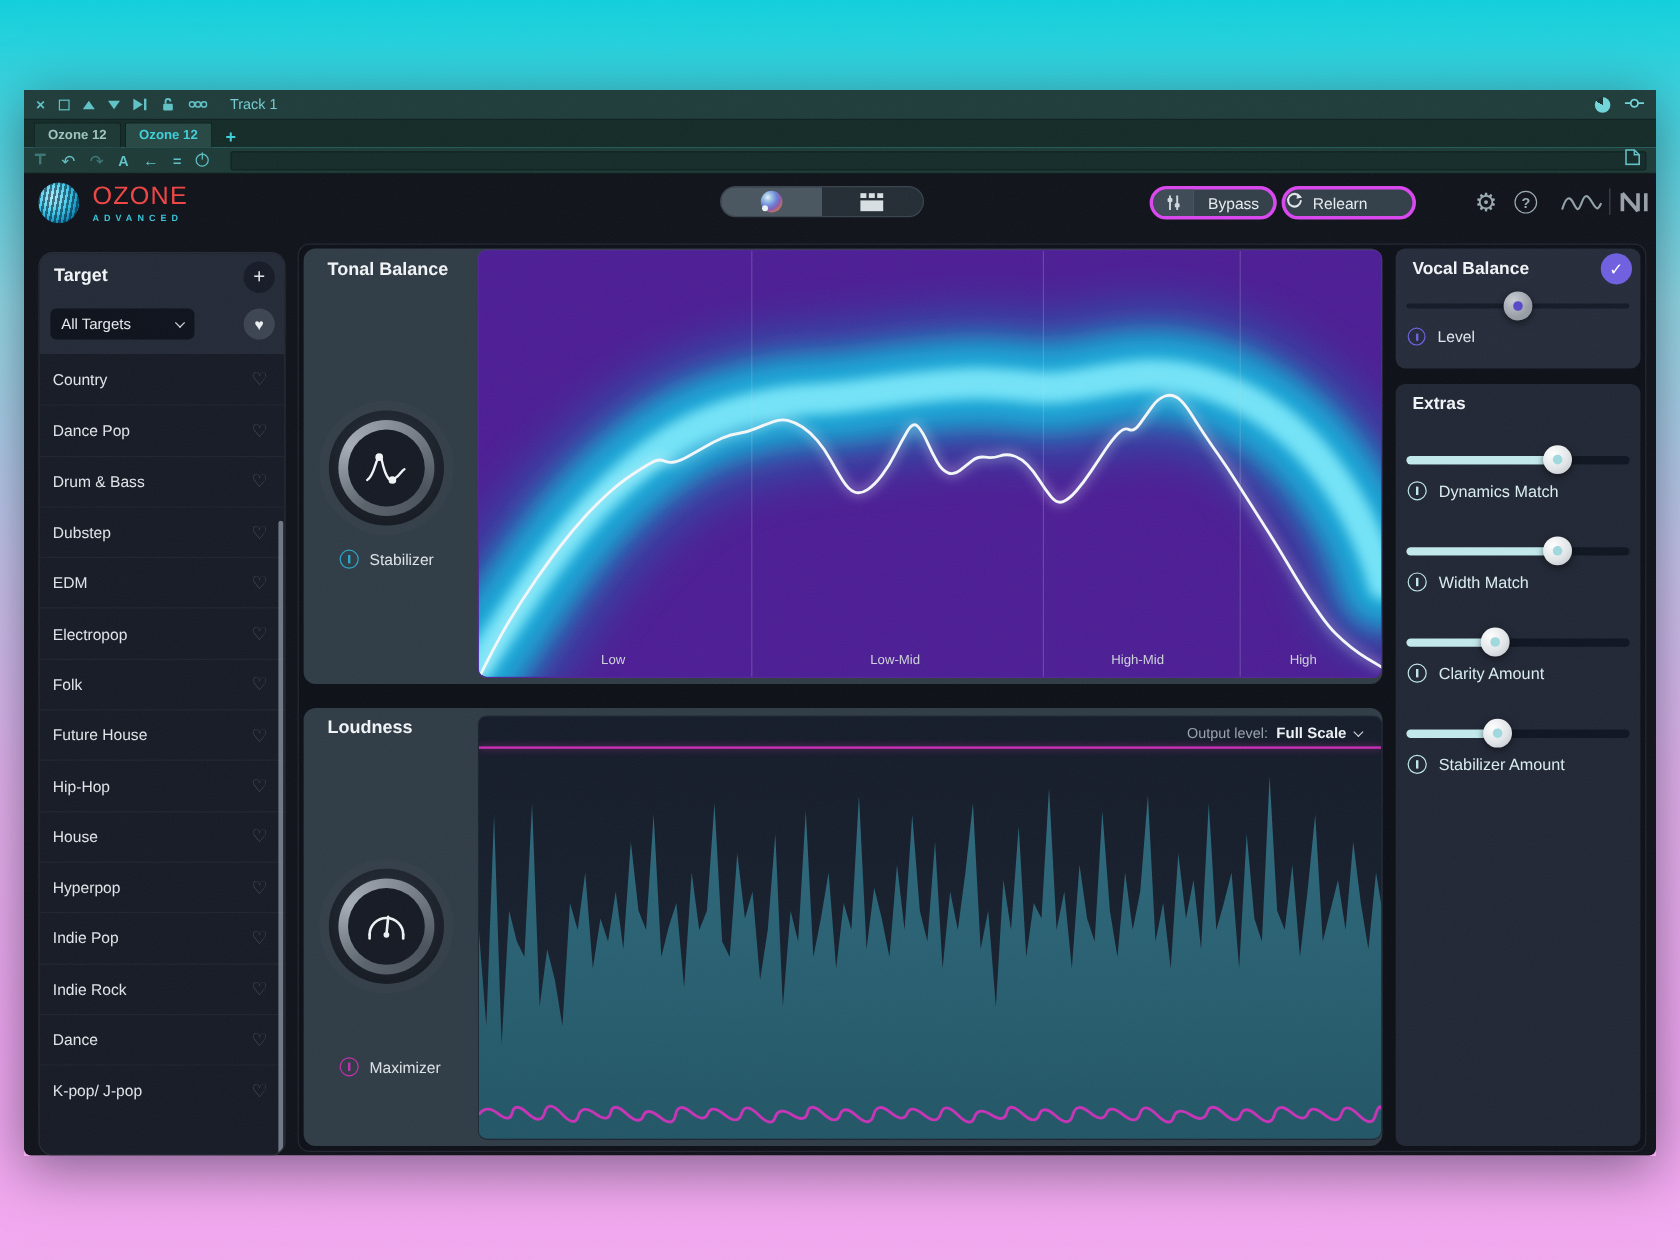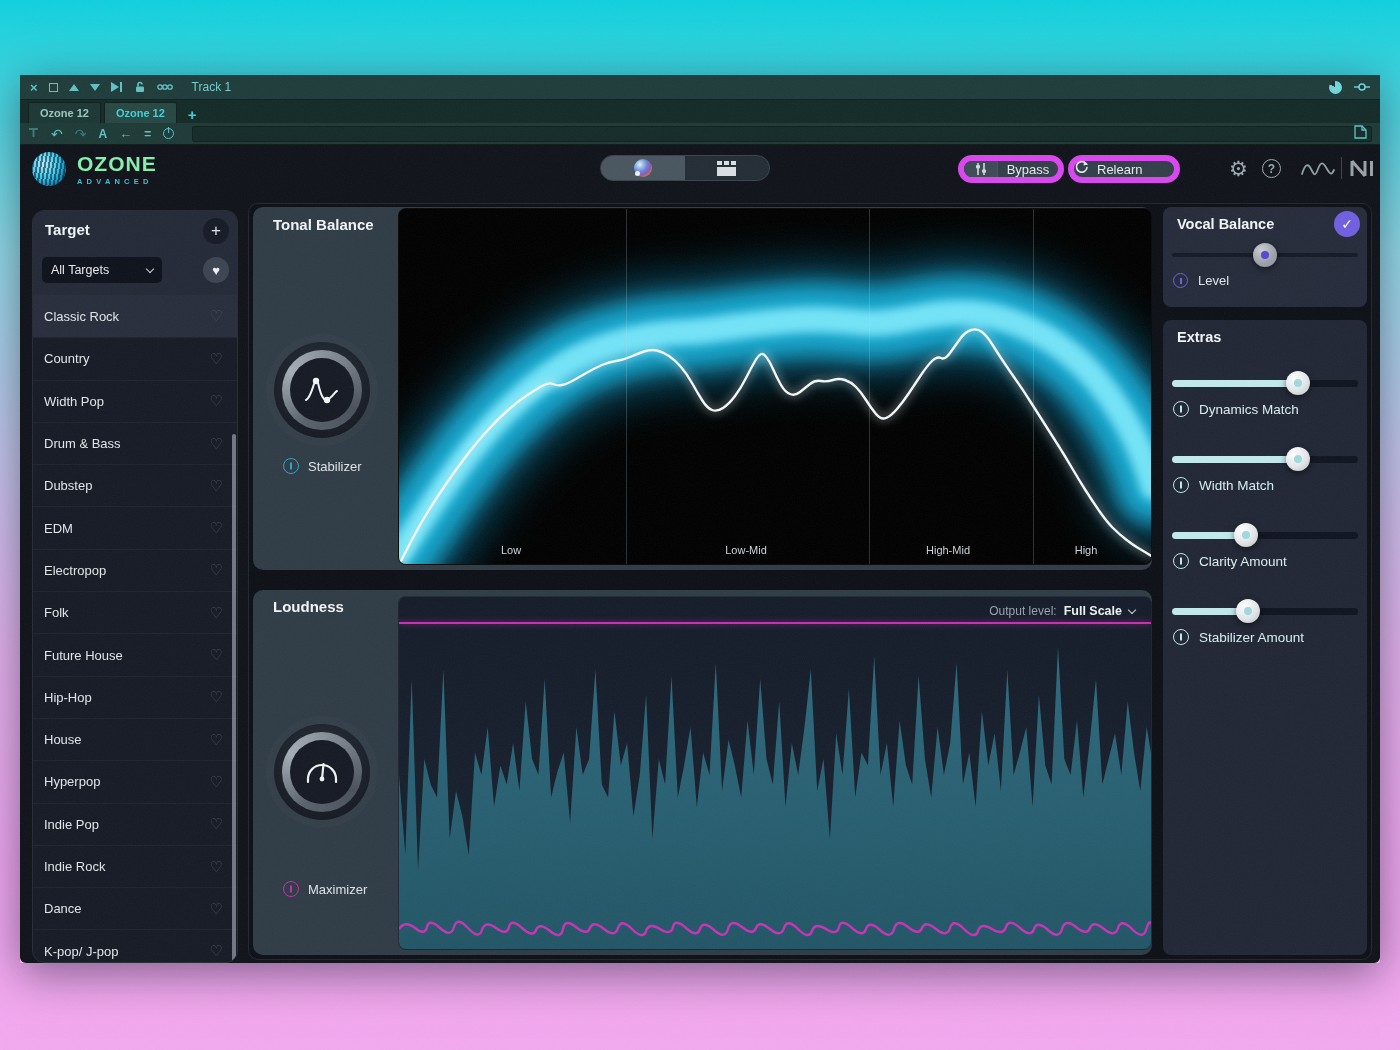--- a/index.html
+++ b/index.html
@@ -28,31 +28,31 @@
   .dim{opacity:.45}
   .preset-field{flex:1;height:16px;background:#142b29;border:1px solid #0d201e;border-radius:2px;margin-left:6px;display:flex;align-items:center;justify-content:flex-end;padding-right:4px}
   .pwr-mini{width:11px;height:11px;border:1.6px solid #5fc2c6;border-radius:50%;position:relative}
   .pwr-mini::after{content:"";position:absolute;left:50%;top:-2px;width:1.8px;height:6px;background:#5fc2c6;transform:translateX(-50%)}
   
   .plugin{position:absolute;left:0;top:70px;width:100%;height:818px;background:#0f1219;border-radius:0 0 6px 6px;overflow:hidden}
   .logo-sphere{width:34px;height:34px;border-radius:50%;
     background:
       repeating-linear-gradient(100deg,rgba(6,40,62,0) 0 2px,rgba(5,32,52,.6) 2px 4px),
       radial-gradient(circle at 35% 35%,#b2f0fd 0%,#3cc8ea 45%,#0a7fae 75%,#05415c 100%)}
-  .logo-word{font-size:21px;font-weight:bold;letter-spacing:1px;color:#86efac;line-height:1}
+  .logo-word{font-size:21px;font-weight:normal;letter-spacing:1px;color:#ef4444;line-height:1}
   .logo-sub{font-size:7.5px;font-weight:bold;letter-spacing:4.2px;color:#37c3d8;margin-top:3px}
   .seg-pill{position:absolute;width:170px;height:26px;border-radius:13px;background:#232c34;border:1px solid #39434d;display:flex;overflow:hidden}
   .seg{flex:1;display:flex;align-items:center;justify-content:center}
   .seg.sel{background:#49555f}
   .sphere-ic{width:18px;height:18px;border-radius:50%;position:relative;
     background:radial-gradient(circle at 32% 30%,#e8f2f8 0%,#9fc4e8 18%,#6b83d8 42%,#8a5ab0 60%,#d07848 80%,#2e3f66 100%)}
   .sphere-ic::after{content:"";position:absolute;left:1px;bottom:1px;width:5px;height:5px;border-radius:50%;background:#e9f4f8}
   .mods-ic{width:20px;height:15px;position:relative}
   .mods-ic i{position:absolute;background:#d8e0e4}
-  .btn-pill{position:absolute;height:28px;border-radius:14px;background:#323e48;border:6px solid #d946ef;display:flex;align-items:center;color:#e6ecef;font-size:13px}
+  .btn-pill{position:absolute;height:28px;border-radius:14px;background:#323e48;border:3px solid #d946ef;display:flex;align-items:center;color:#e6ecef;font-size:13px}
   .byp-seg{width:34px;height:100%;border-right:1px solid #46525c;background:#3d4a55;border-radius:14px 0 0 14px;display:flex;align-items:center;justify-content:center}
   .round-ic{color:#9aabb0}
   .help-ic{width:19px;height:19px;border:1.6px solid #9aabb0;border-radius:50%;color:#9aabb0;font-size:12px;font-weight:bold;display:flex;align-items:center;justify-content:center}
   
   .side{position:absolute;left:12px;top:65px;width:206px;height:753px;background:#161a25;border:1px solid #262b36;border-radius:12px;overflow:hidden}
   .side-head{position:absolute;left:0;top:0;width:100%;height:84px;background:#232936}
   .side-title{position:absolute;left:12px;top:10px;font-size:15px;font-weight:bold;color:#f2f5f7}
   .plus-btn{position:absolute;left:170px;top:7px;width:26px;height:26px;border-radius:50%;background:#151a26;color:#dfe5ea;font-size:17px;display:flex;align-items:center;justify-content:center}
   .dd{position:absolute;left:9px;top:46px;width:120px;height:26px;background:#0d111b;border-radius:5px;display:flex;align-items:center;padding:0 9px;color:#e8eaee;font-size:12.5px;gap:8px}
   .chev{width:6px;height:6px;border-right:1.8px solid #cfd5db;border-bottom:1.8px solid #cfd5db;transform:rotate(45deg);margin-top:-3px}
@@ -61,21 +61,21 @@
   .grow{height:42.3px;display:flex;align-items:center;padding:0 14px 0 11px;border-top:1px solid rgba(255,255,255,.045)}
   .grow:first-child{border-top:none}
   .grow.selected{background:#272d3b}
   .g-name{font-size:13px;color:#e1e5ea}
   .g-heart{margin-left:auto;color:#49505f;font-size:15px}
   .sb{position:absolute;left:199px;top:223px;width:3.5px;height:578px;background:#8e97a6;border-radius:2px;opacity:.75}
   
   .content{position:absolute;left:228px;top:58px;width:1124px;height:757px;background:#0c0f16;border:1px solid #21262f;border-radius:10px}
   .panel{position:absolute;background:#2f3b45;border-radius:10px}
   .p-title{position:absolute;font-size:15px;font-weight:bold;color:#f2f5f7}
-  .chart{position:absolute;background:#000000;border-radius:8px;border:1px solid rgba(255,255,255,.04);overflow:hidden}
+  .chart{position:absolute;background:#4c1d95;border-radius:8px;border:1px solid rgba(255,255,255,.04);overflow:hidden}
   .zone-div{position:absolute;top:0;width:1px;height:100%;background:rgba(200,212,224,.22)}
   .zone-lab{position:absolute;bottom:8px;transform:translateX(-50%);font-size:11px;color:#cdd3d9}
   
   .knob{position:absolute;width:96px;height:96px;border-radius:50%;background:radial-gradient(circle at 50% 38%,#2b323d,#161b24 70%,#10141b);display:flex;align-items:center;justify-content:center;box-shadow:0 0 0 8px rgba(255,255,255,.02)}
   .ring{width:80px;height:80px;border-radius:50%;background:conic-gradient(from 210deg,#59616b,#a6adb6 25%,#7c838d 50%,#4a515b 75%,#59616b);display:flex;align-items:center;justify-content:center}
   .face{width:64px;height:64px;border-radius:50%;background:#141923;display:flex;align-items:center;justify-content:center}
   .ptog{width:16px;height:16px;border-radius:50%;position:relative;flex:none}
   .ptog::after{content:"";position:absolute;left:50%;top:50%;width:2px;height:7px;transform:translate(-50%,-50%)}
   .klabel{position:absolute;display:flex;align-items:center;gap:9px;font-size:13px;color:#dde3e7}
   
@@ -232,30 +232,26 @@
     <div class="side">
       <div class="side-head"></div>
       <div class="side-title">Target</div>
       <div class="plus-btn">+</div>
       <div class="dd">
         <span>All Targets</span>
         <span class="chev" style="margin-left:auto"></span>
       </div>
       <div class="heart-btn">♥</div>
       <div class="glist" id="genre-list">
-          <div class="grow selected">
-            <span class="g-name">Classic Rock</span>
-            <span class="g-heart">♡</span>
-          </div>
           <div class="grow">
             <span class="g-name">Country</span>
             <span class="g-heart">♡</span>
           </div>
           <div class="grow">
-            <span class="g-name">Width Pop</span>
+            <span class="g-name">Dance Pop</span>
             <span class="g-heart">♡</span>
           </div>
           <div class="grow">
             <span class="g-name">Drum &amp; Bass</span>
             <span class="g-heart">♡</span>
           </div>
           <div class="grow">
             <span class="g-name">Dubstep</span>
             <span class="g-heart">♡</span>
           </div>

